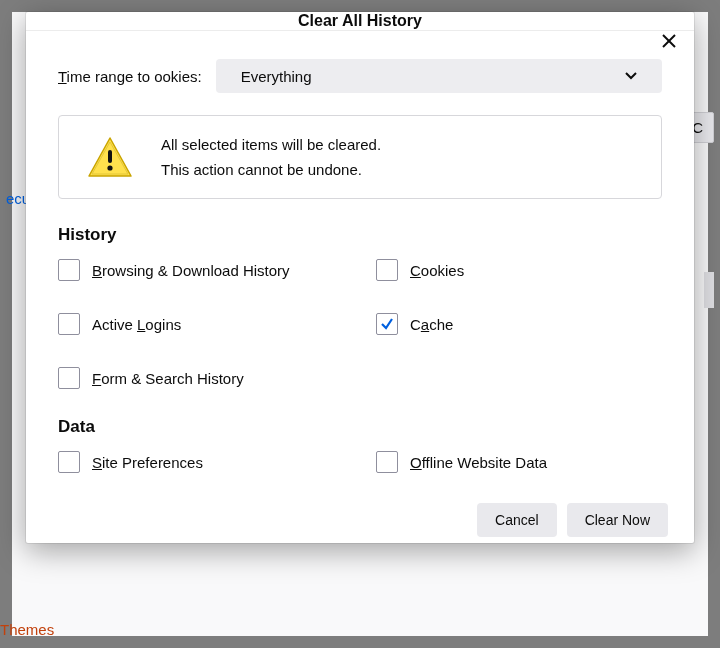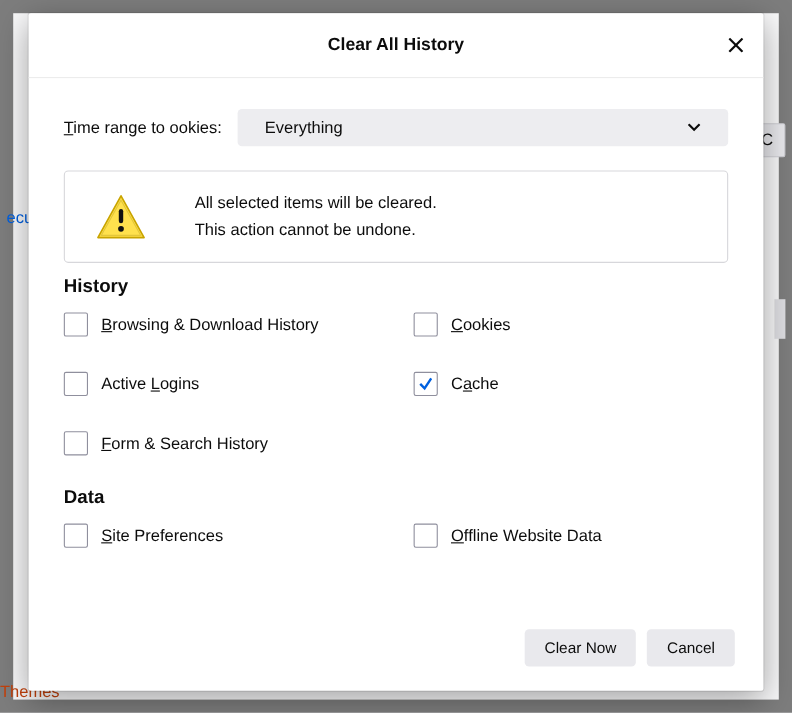--- a/index.html
+++ b/index.html
@@ -54,21 +54,21 @@
     font-size: 15px;
     color: #c2410c;
     font-weight: 400;
   }
 
   .dialog {
     position: absolute;
     left: 14px;
     right: 14px;
     top: 0;
-    height: 616px;
+    height: 531px;
     background: #ffffff;
     box-shadow: 0 8px 30px rgba(0,0,0,0.35), 0 0 0 1px rgba(0,0,0,0.08);
     border-radius: 2px;
     display: flex;
     flex-direction: column;
   }
   .dialog-header {
     display: flex;
     align-items: center;
     justify-content: center;
@@ -121,22 +121,22 @@
     cursor: pointer;
   }
   .select-box .chevron svg { display:block; }
 
   .warning-box {
     border: 1px solid #d7d7db;
     border-radius: 4px;
     padding: 20px 22px 20px 28px;
     display: flex;
     align-items: center;
-    gap: 44px;
-    margin-bottom: 11px;
+    gap: 28px;
+    margin-bottom: 26px;
   }
   .warn-icon {
     width: 46px;
     height: 42px;
     flex-shrink: 0;
   }
   .warn-text .line1 { margin-bottom: 8px; }
 
   .section-title {
     font-weight: 700;
@@ -279,18 +279,18 @@
           </label>
           <label class="check-item">
             <span class="cbox"></span>
             <span class="check-label"><span class="ul">O</span>ffline Website Data</span>
           </label>
         </div>
 
     </div>
 
     <div class="footer">
+      <button class="btn">Cancel</button>
       <button class="btn">Clear Now</button>
-      <button class="btn">Cancel</button>
     </div>
 
   </div>
 </div>
 
 </body></html>

